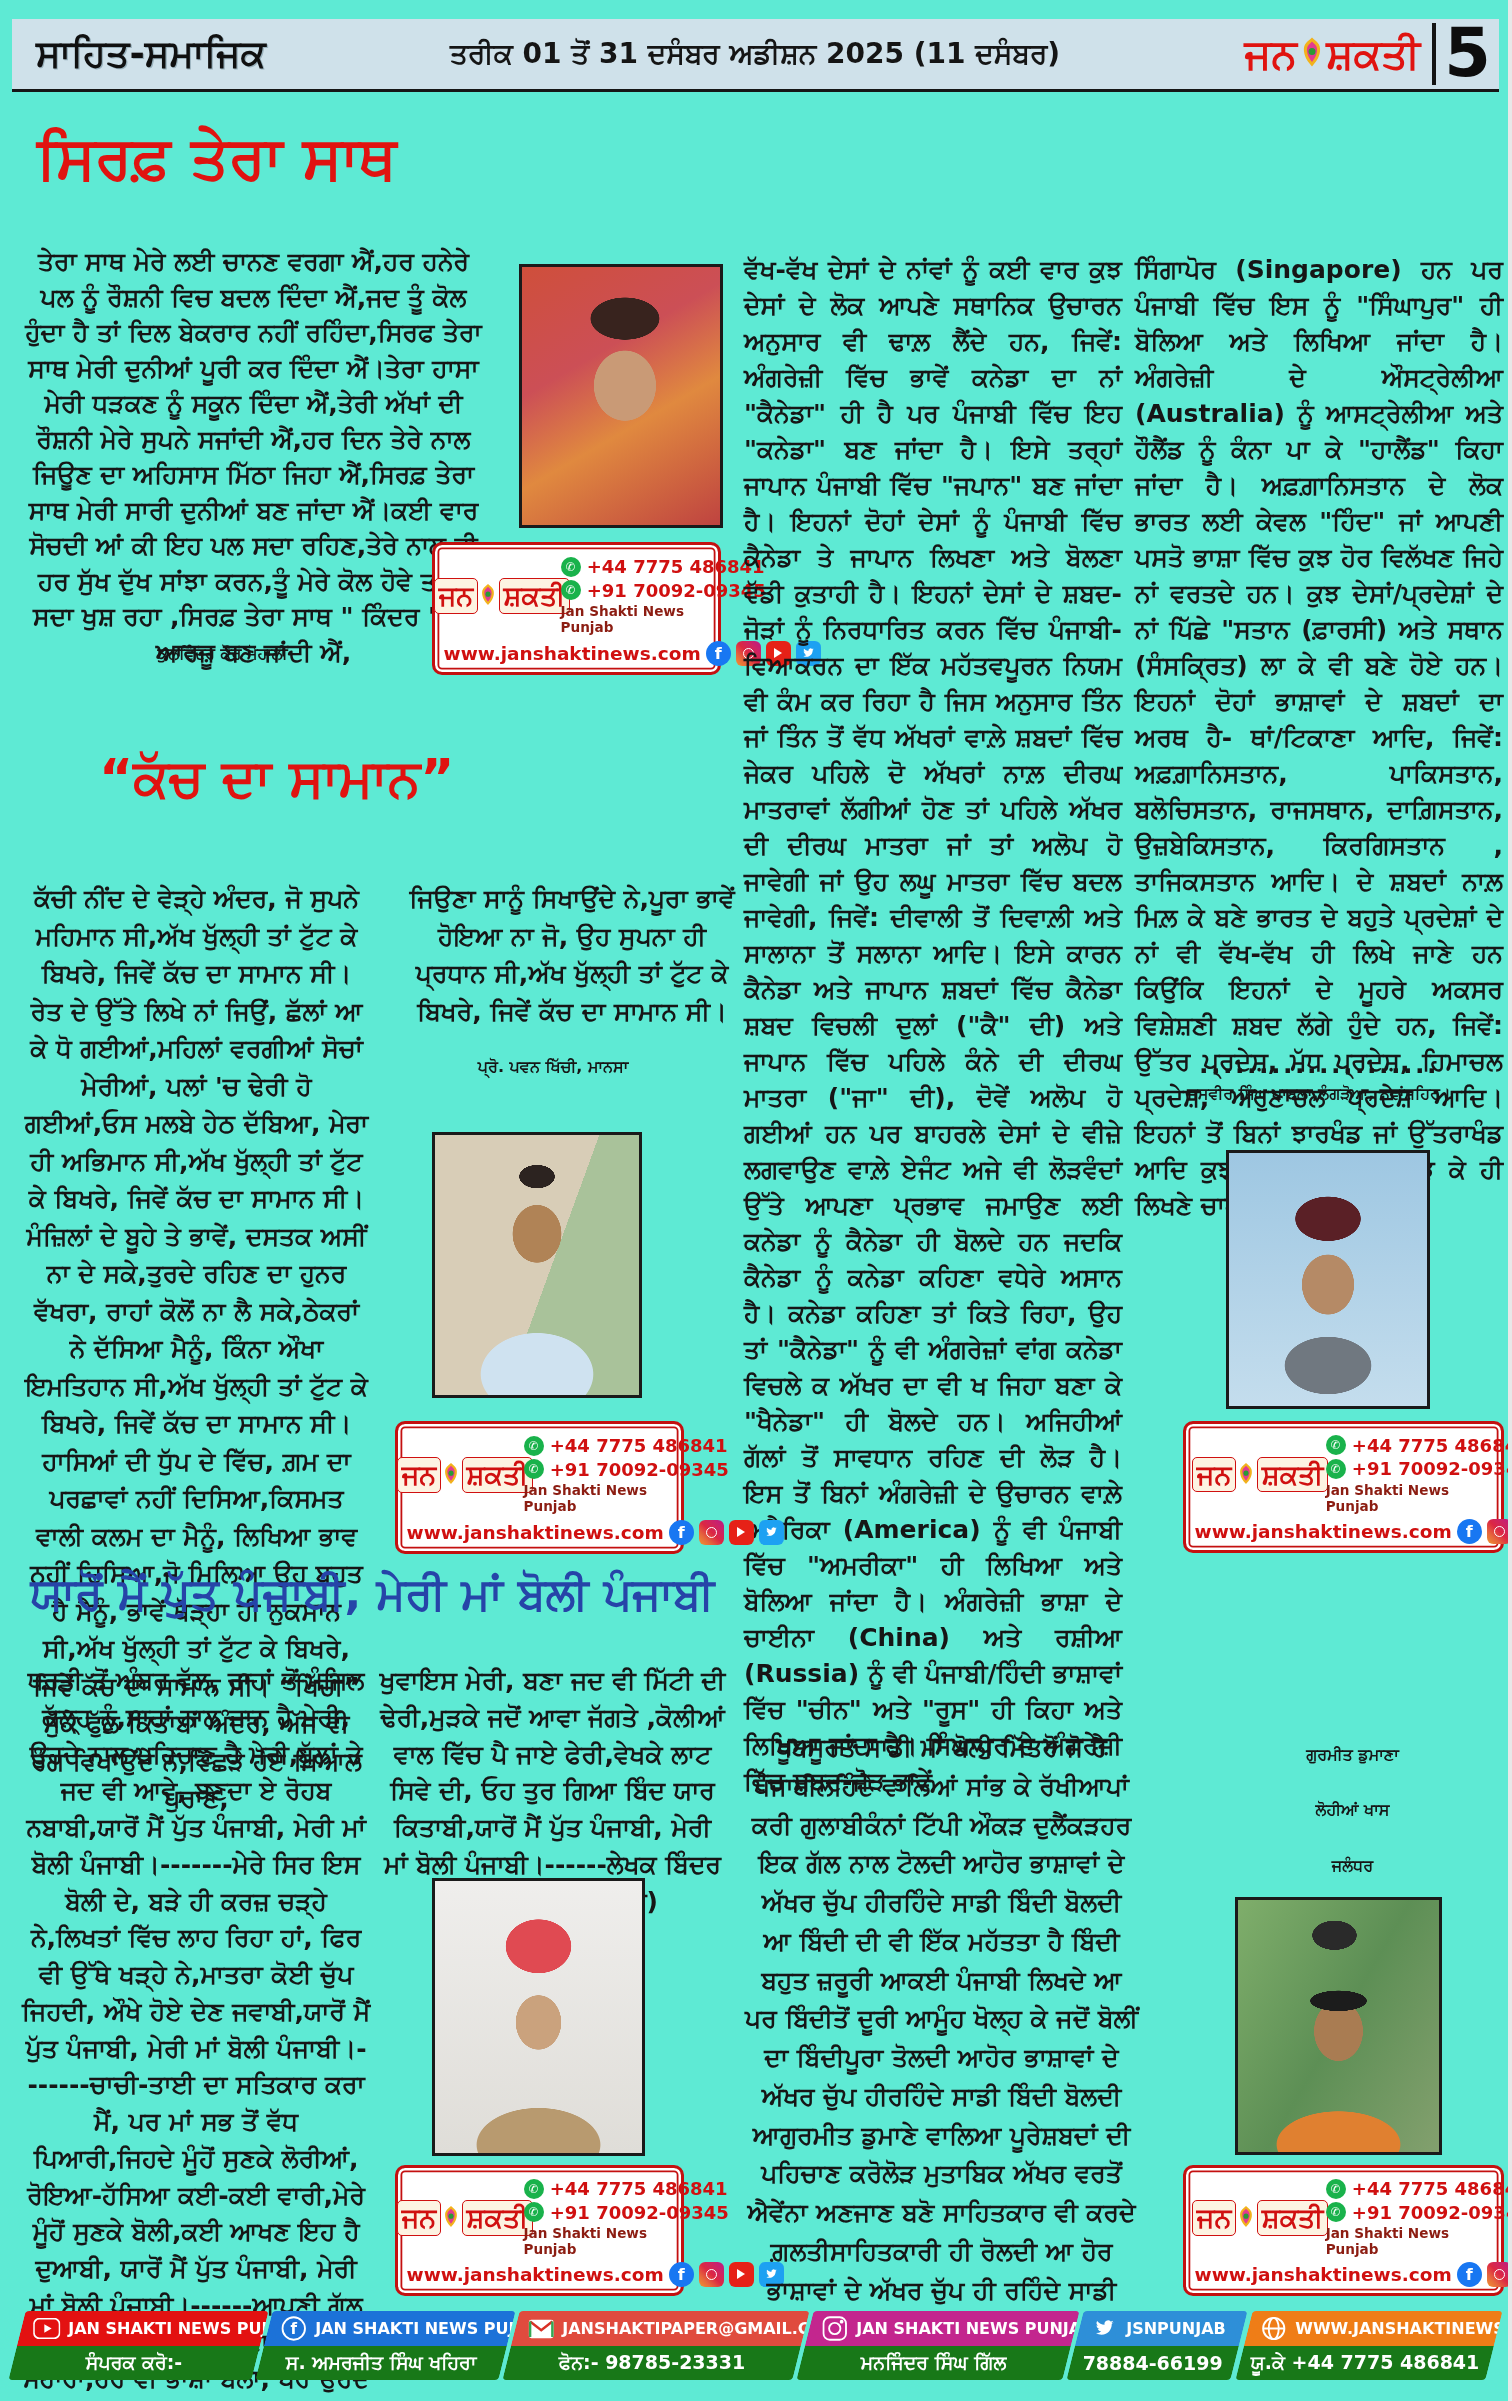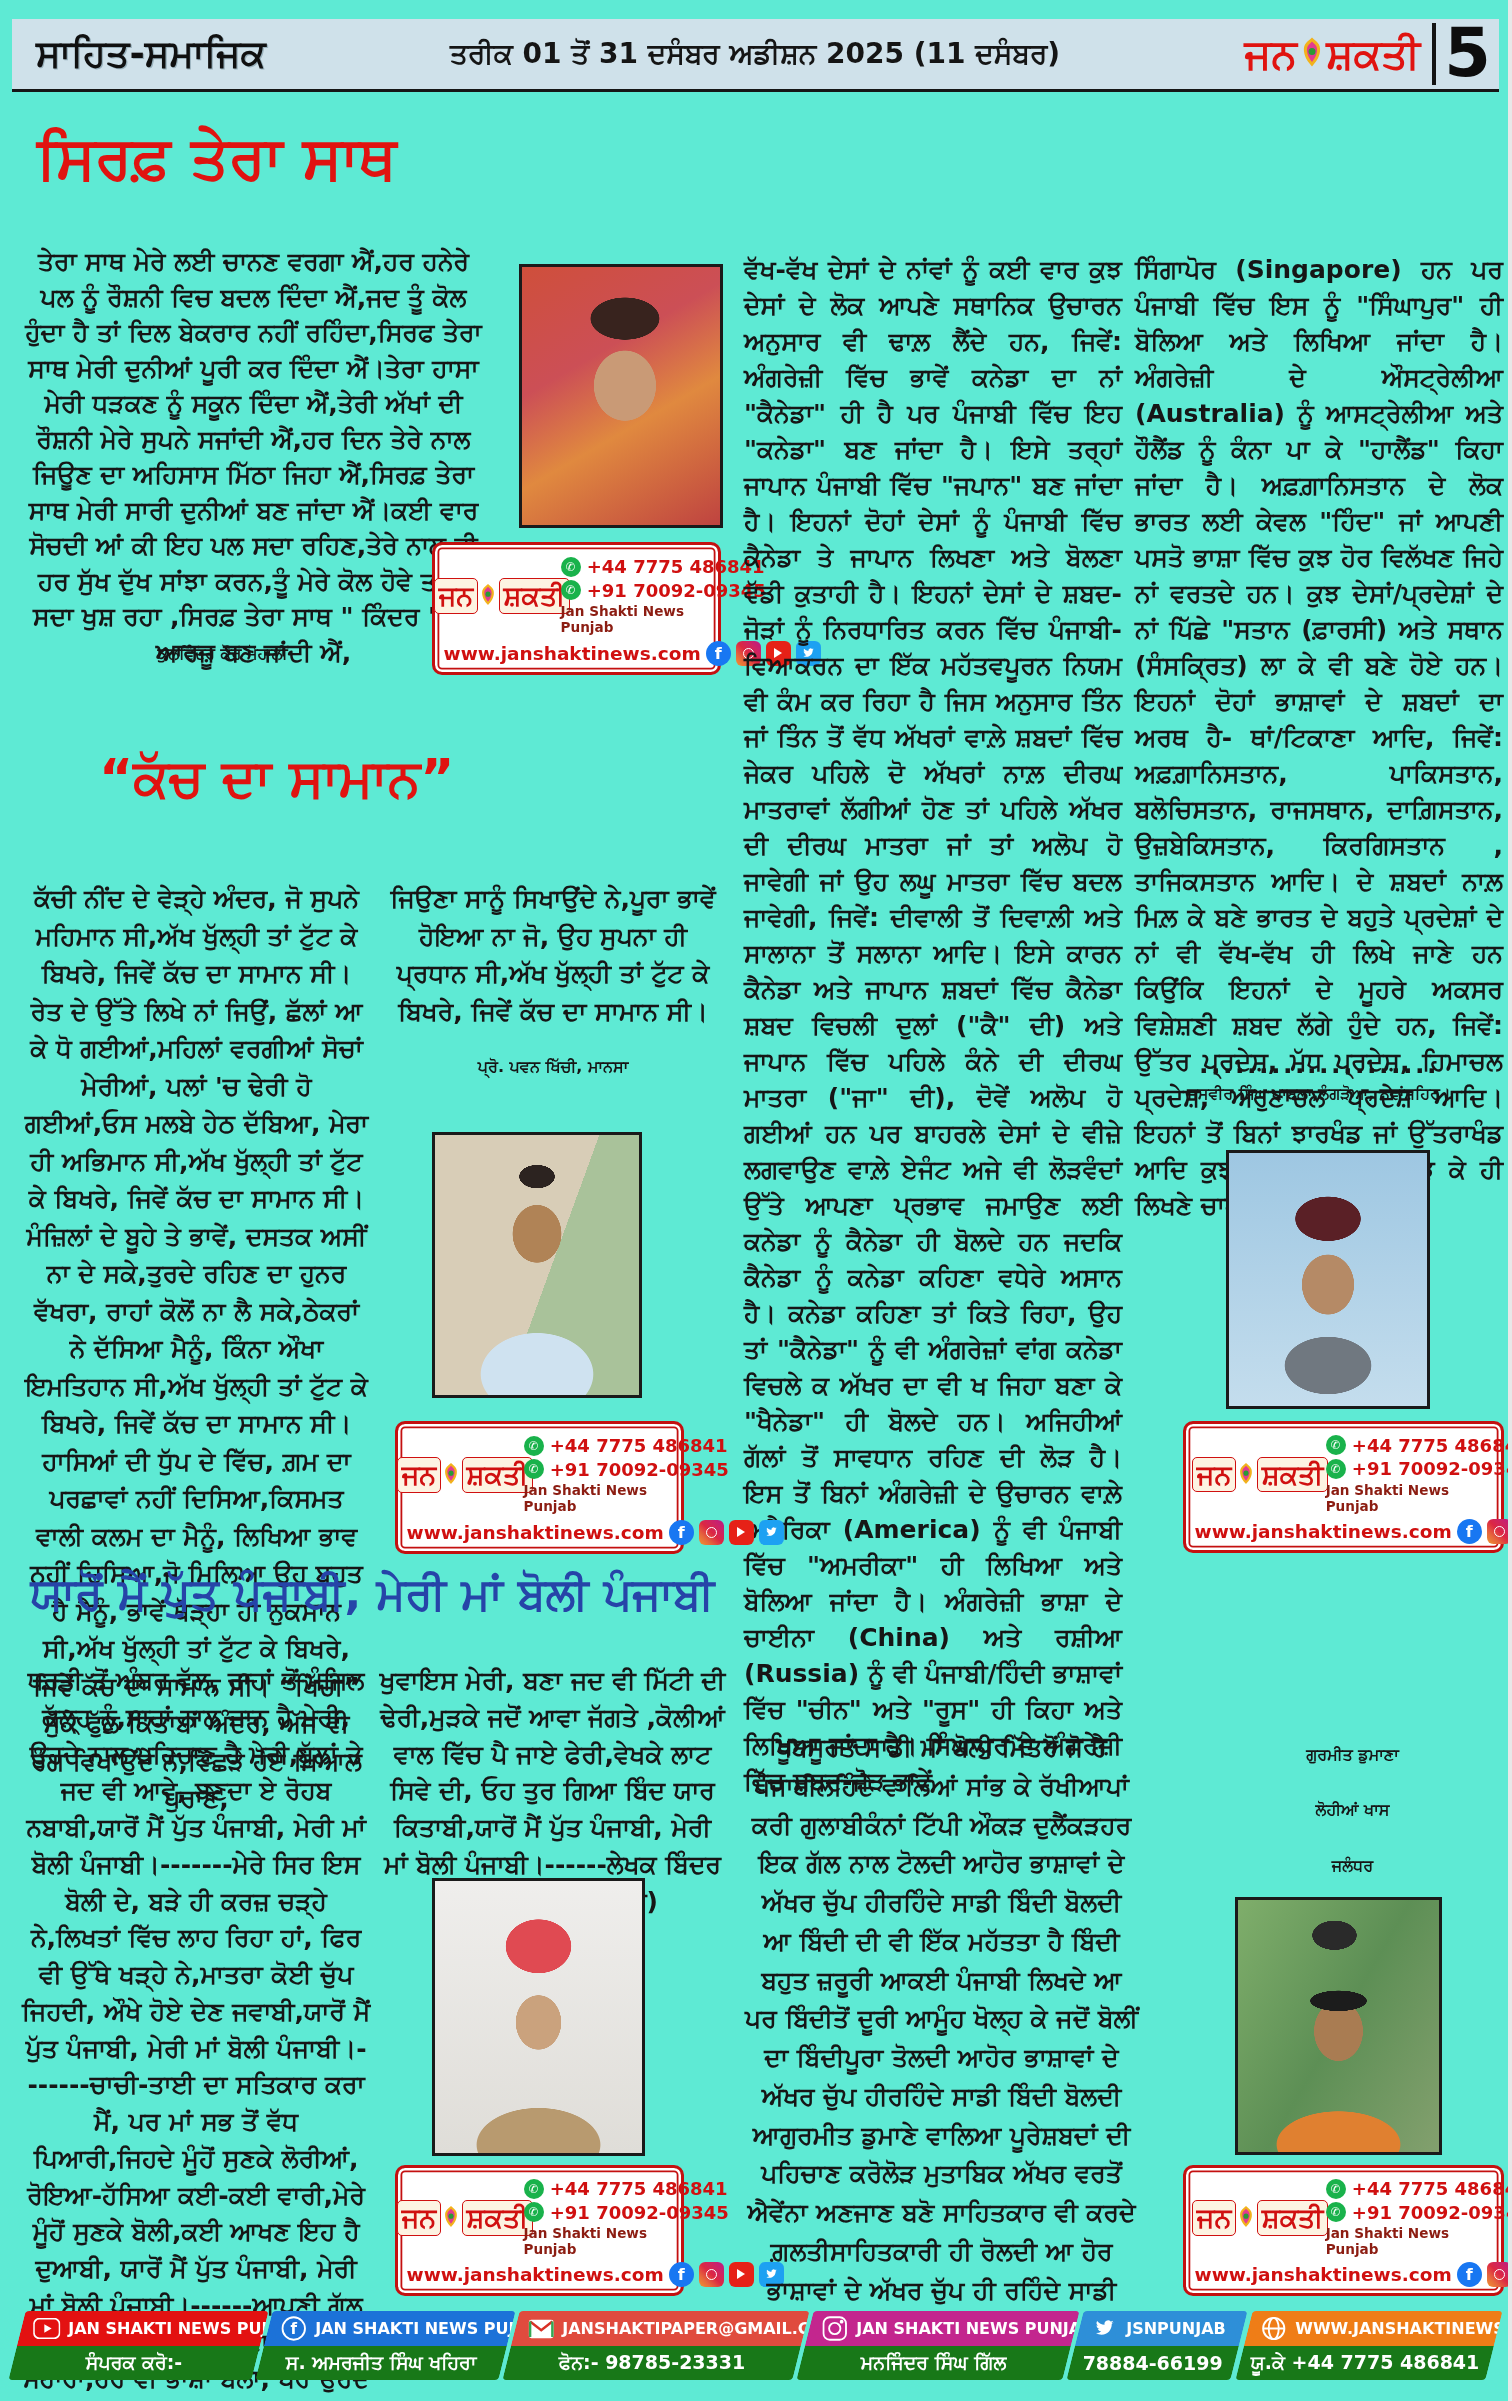--- a/index.html
+++ b/index.html
@@ -202,21 +202,21 @@
       <span class="si si-ig">
             <span class="ig-dot"></span>
           </span>
 
     </div>
   </div>
 </div>
 
   <div class="abs title-red" style="left:99px;top:749px;width:531px;font-size:52px;">“ਕੱਚ ਦਾ ਸਾਮਾਨ”</div>
   <div class="abs body-txt center" style="left:23.5px;top:880px;width:346px;line-height:1.5;">ਕੱਚੀ ਨੀਂਦ ਦੇ ਵੇੜ੍ਹੇ ਅੰਦਰ, ਜੋ ਸੁਪਨੇ ਮਹਿਮਾਨ ਸੀ,ਅੱਖ ਖੁੱਲ੍ਹੀ ਤਾਂ ਟੁੱਟ ਕੇ ਬਿਖਰੇ, ਜਿਵੇਂ ਕੱਚ ਦਾ ਸਾਮਾਨ ਸੀ। ਰੇਤ ਦੇ ਉੱਤੇ ਲਿਖੇ ਨਾਂ ਜਿਉਂ, ਛੱਲਾਂ ਆ ਕੇ ਧੋ ਗਈਆਂ,ਮਹਿਲਾਂ ਵਰਗੀਆਂ ਸੋਚਾਂ ਮੇਰੀਆਂ, ਪਲਾਂ 'ਚ ਢੇਰੀ ਹੋ ਗਈਆਂ,ਓਸ ਮਲਬੇ ਹੇਠ ਦੱਬਿਆ, ਮੇਰਾ ਹੀ ਅਭਿਮਾਨ ਸੀ,ਅੱਖ ਖੁੱਲ੍ਹੀ ਤਾਂ ਟੁੱਟ ਕੇ ਬਿਖਰੇ, ਜਿਵੇਂ ਕੱਚ ਦਾ ਸਾਮਾਨ ਸੀ। ਮੰਜ਼ਿਲਾਂ ਦੇ ਬੂਹੇ ਤੇ ਭਾਵੇਂ, ਦਸਤਕ ਅਸੀਂ ਨਾ ਦੇ ਸਕੇ,ਤੁਰਦੇ ਰਹਿਣ ਦਾ ਹੁਨਰ ਵੱਖਰਾ, ਰਾਹਾਂ ਕੋਲੋਂ ਨਾ ਲੈ ਸਕੇ,ਠੇਕਰਾਂ ਨੇ ਦੱਸਿਆ ਮੈਨੂੰ, ਕਿੰਨਾ ਔਖਾ ਇਮਤਿਹਾਨ ਸੀ,ਅੱਖ ਖੁੱਲ੍ਹੀ ਤਾਂ ਟੁੱਟ ਕੇ ਬਿਖਰੇ, ਜਿਵੇਂ ਕੱਚ ਦਾ ਸਾਮਾਨ ਸੀ। ਹਾਸਿਆਂ ਦੀ ਧੁੱਪ ਦੇ ਵਿੱਚ, ਗ਼ਮ ਦਾ ਪਰਛਾਵਾਂ ਨਹੀਂ ਦਿਸਿਆ,ਕਿਸਮਤ ਵਾਲੀ ਕਲਮ ਦਾ ਮੈਨੂੰ, ਲਿਖਿਆ ਭਾਵ ਨਹੀਂ ਦਿਸਿਆ,ਜੋ ਮਿਲਿਆ ਉਹ ਬਹੁਤ ਹੈ ਮੈਨੂੰ, ਭਾਵੇਂ ਥੋੜ੍ਹਾ ਹੀ ਨੁਕਸਾਨ ਸੀ,ਅੱਖ ਖੁੱਲ੍ਹੀ ਤਾਂ ਟੁੱਟ ਕੇ ਬਿਖਰੇ, ਜਿਵੇਂ ਕੱਚ ਦਾ ਸਾਮਾਨ ਸੀ। “ਖਿੱਚੀ” ਸੁੱਕੇ ਫੁੱਲ ਕਿਤਾਬਾਂ ਅੰਦਰ, ਅੱਜ ਵੀ ਰੰਗ ਵਿਖਾਉਂਦੇ ਨੇ,ਵਿੱਛੜੇ ਹੋਏ ਖ਼ਿਆਲ ਪੁਰਾਣੇ,</div>
-  <div class="abs body-txt center" style="left:380px;top:880px;width:346px;line-height:1.5;">ਜਿਉਣਾ ਸਾਨੂੰ ਸਿਖਾਉਂਦੇ ਨੇ,ਪੂਰਾ ਭਾਵੇਂ ਹੋਇਆ ਨਾ ਜੋ, ਉਹ ਸੁਪਨਾ ਹੀ ਪ੍ਰਧਾਨ ਸੀ,ਅੱਖ ਖੁੱਲ੍ਹੀ ਤਾਂ ਟੁੱਟ ਕੇ ਬਿਖਰੇ, ਜਿਵੇਂ ਕੱਚ ਦਾ ਸਾਮਾਨ ਸੀ।</div>
+  <div class="abs body-txt center" style="left:399px;top:880px;width:346px;line-height:1.5;">ਜਿਉਣਾ ਸਾਨੂੰ ਸਿਖਾਉਂਦੇ ਨੇ,ਪੂਰਾ ਭਾਵੇਂ ਹੋਇਆ ਨਾ ਜੋ, ਉਹ ਸੁਪਨਾ ਹੀ ਪ੍ਰਧਾਨ ਸੀ,ਅੱਖ ਖੁੱਲ੍ਹੀ ਤਾਂ ਟੁੱਟ ਕੇ ਬਿਖਰੇ, ਜਿਵੇਂ ਕੱਚ ਦਾ ਸਾਮਾਨ ਸੀ।</div>
   <div class="abs author" style="left:380px;top:1057px;width:346px;">ਪ੍ਰੋ. ਪਵਨ ਖਿੱਚੀ, ਮਾਨਸਾ</div>
   <div class="abs photo photo-man-blue-shirt" style="left:432px;top:1132px;width:210px;height:266px;"></div>
   <div class="cbox-slot" style="left:395px;top:1421px;width:289px;height:133px;">
   <div class="cbox">
     <div class="cbox-top">
       <div class="cbox-left">
         <span class="cbox-jan">ਜਨ</span>
         <span>
           <svg width="16" height="25" viewBox="0 0 44 62">
             <path d="M22 2 C30 10 40 14 38 30 C36 44 30 50 22 60 C14 50 8 44 6 30 C4 14 14 10 22 2Z" fill="#f2b21c"></path>

